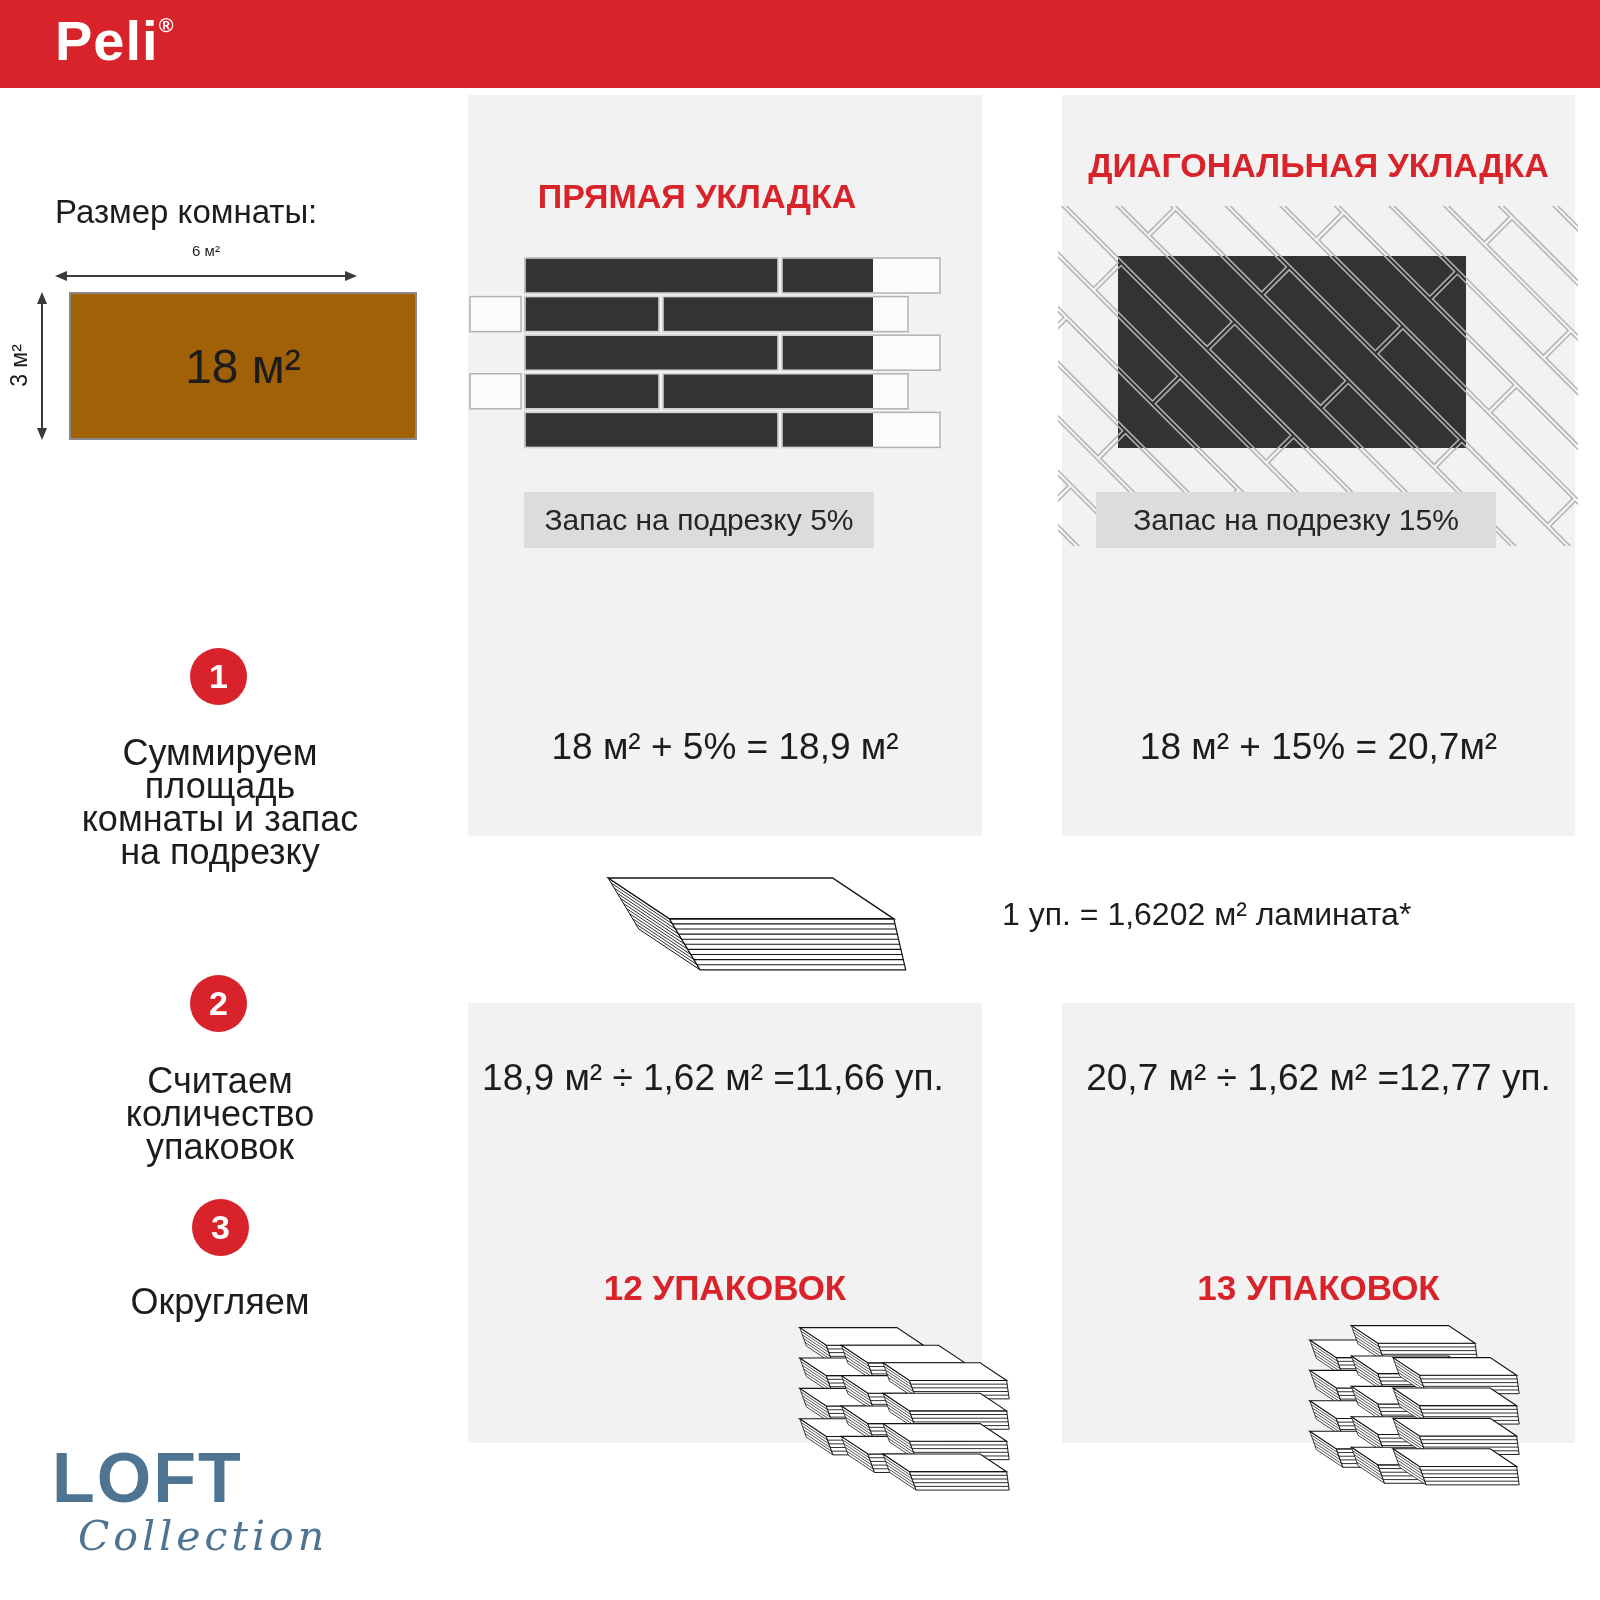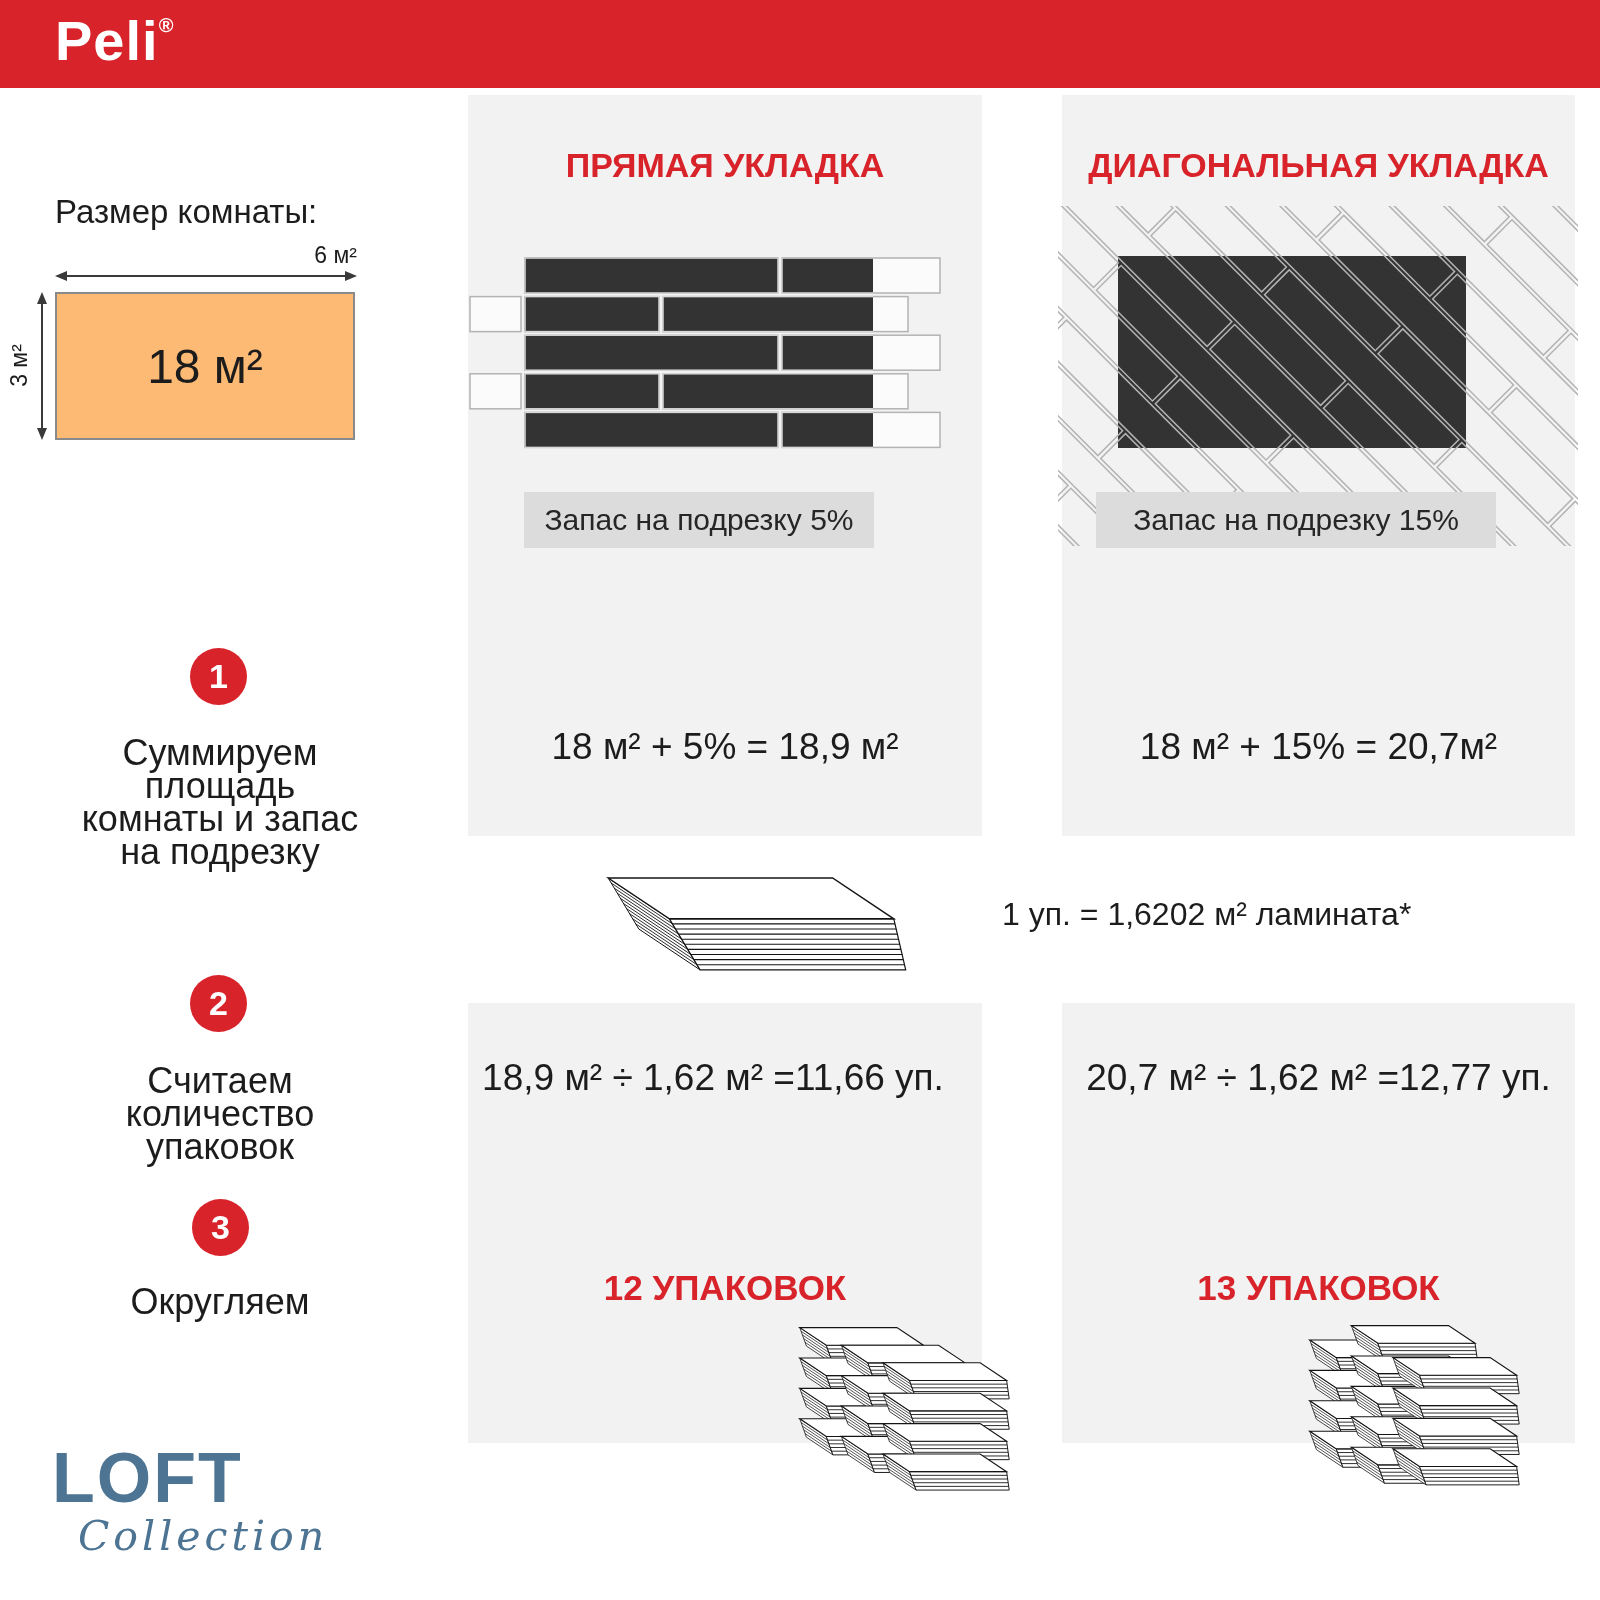--- a/index.html
+++ b/index.html
@@ -16,27 +16,27 @@
   .logo sup{font-size:20px;vertical-align:28px;}
   .header-title{left:0;top:18px;width:1600px;text-align:center;font-size:46px;font-weight:bold;color:#fff;letter-spacing:.5px;}
   
   .panel{background:var(--panel-gray);}
   .p1a{left:468px;top:95px;width:514px;height:741px;}
   .p1b{left:468px;top:1003px;width:514px;height:440px;}
   .p2a{left:1062px;top:95px;width:513px;height:741px;}
   .p2b{left:1062px;top:1003px;width:513px;height:440px;}
   
   .room-heading{left:55px;top:193px;width:340px;font-size:33px;}
-  .dim-top-label{left:55px;top:242px;width:302px;text-align:right;font-size:23px;}
+  .dim-top-label{left:55px;top:242px;width:302px;text-align:center;font-size:15px;}
   .dim-left-label{left:-16px;top:352px;width:70px;text-align:center;font-size:23px;transform:rotate(-90deg);}
-  .room-rect{left:55px;top:292px;width:300px;height:148px;background:#fdba74;border:2px solid #8a8a8a;box-sizing:border-box;
+  .room-rect{left:69px;top:292px;width:348px;height:148px;background:#a16207;border:2px solid #8a8a8a;box-sizing:border-box;
              display:flex;align-items:center;justify-content:center;font-size:48px;}
   
   .col-title{top:146px;text-align:center;font-size:34px;font-weight:bold;color:var(--accent-red);}
-  .col-title.c1{left:468px;width:514px;}
+  .col-title.c1{left:440px;width:514px;margin-top:31px;}
   .col-title.c2{left:1062px;width:513px;}
   
   .reserve{height:56px;background:var(--label-gray);display:flex;align-items:center;justify-content:center;
            font-size:30px;color:#262626;}
   .rv1{left:524px;top:492px;width:350px;}
   .rv2{left:1096px;top:492px;width:400px;}
   
   .step-circle{width:57px;height:57px;border-radius:50%;background:var(--accent-red);color:#fff;
                display:flex;align-items:center;justify-content:center;font-size:34px;font-weight:bold;}
   .sc1{left:190px;top:648px;} .sc2{left:190px;top:975px;} .sc3{left:192px;top:1199px;}

